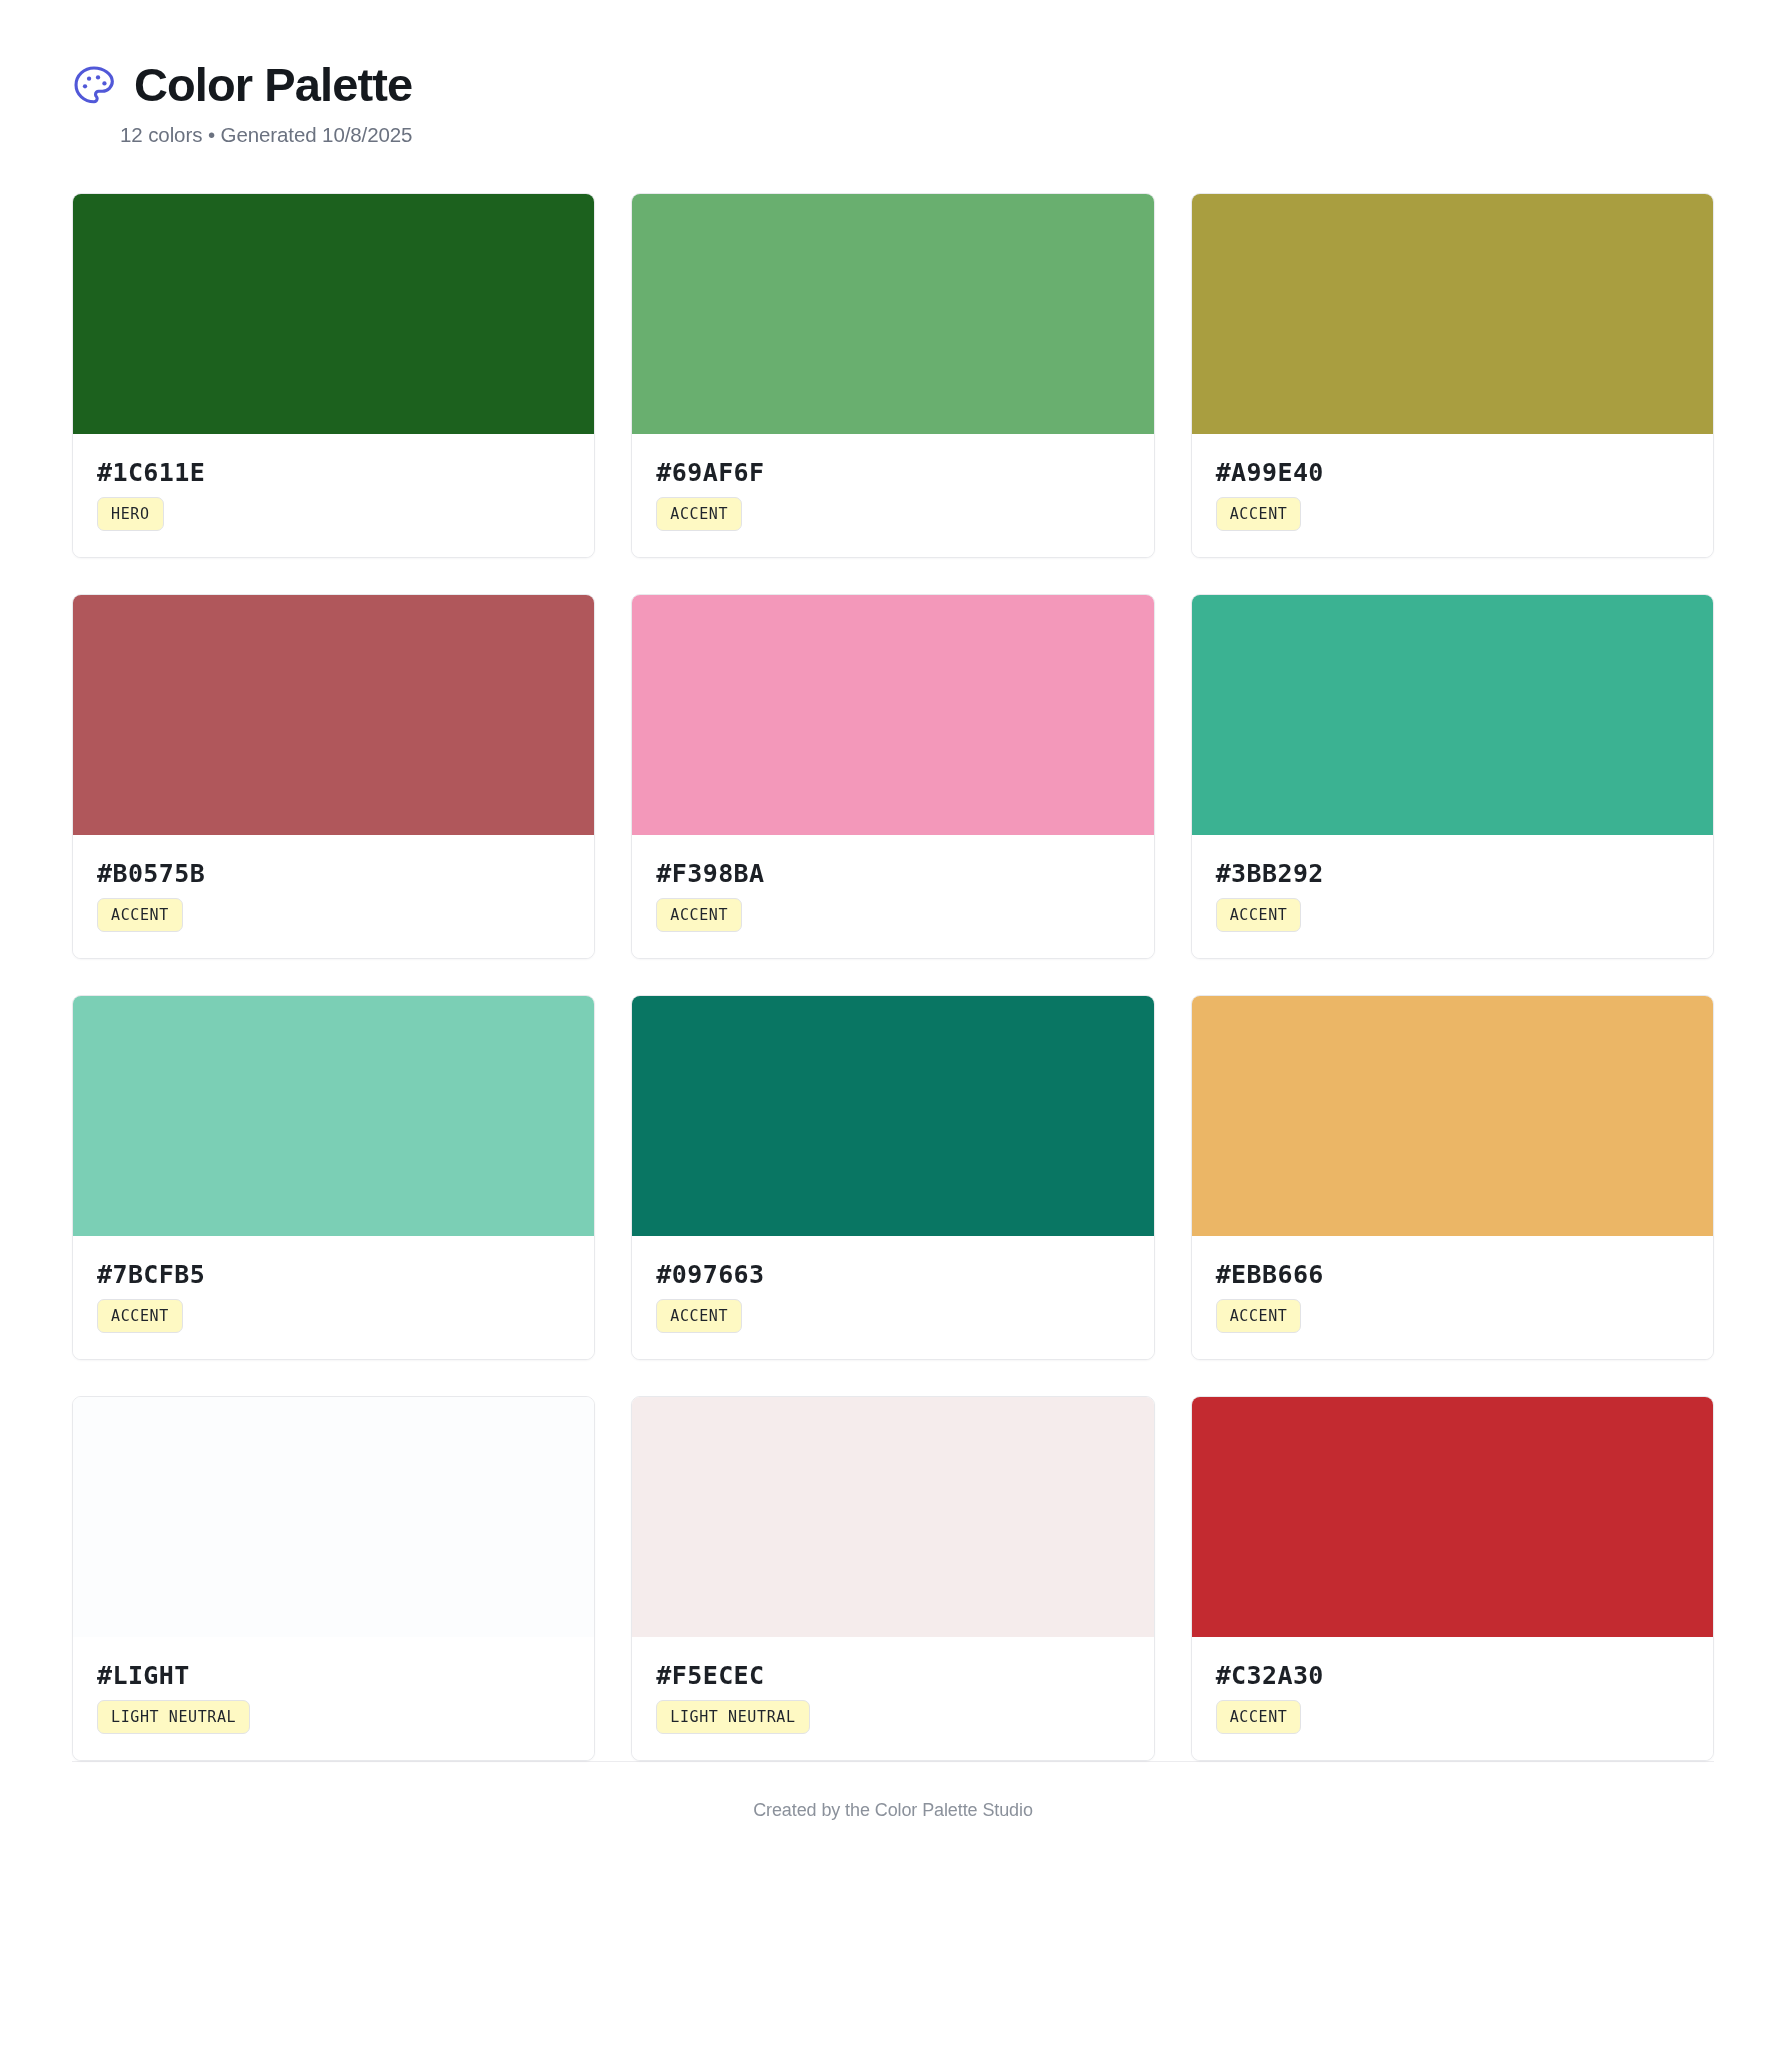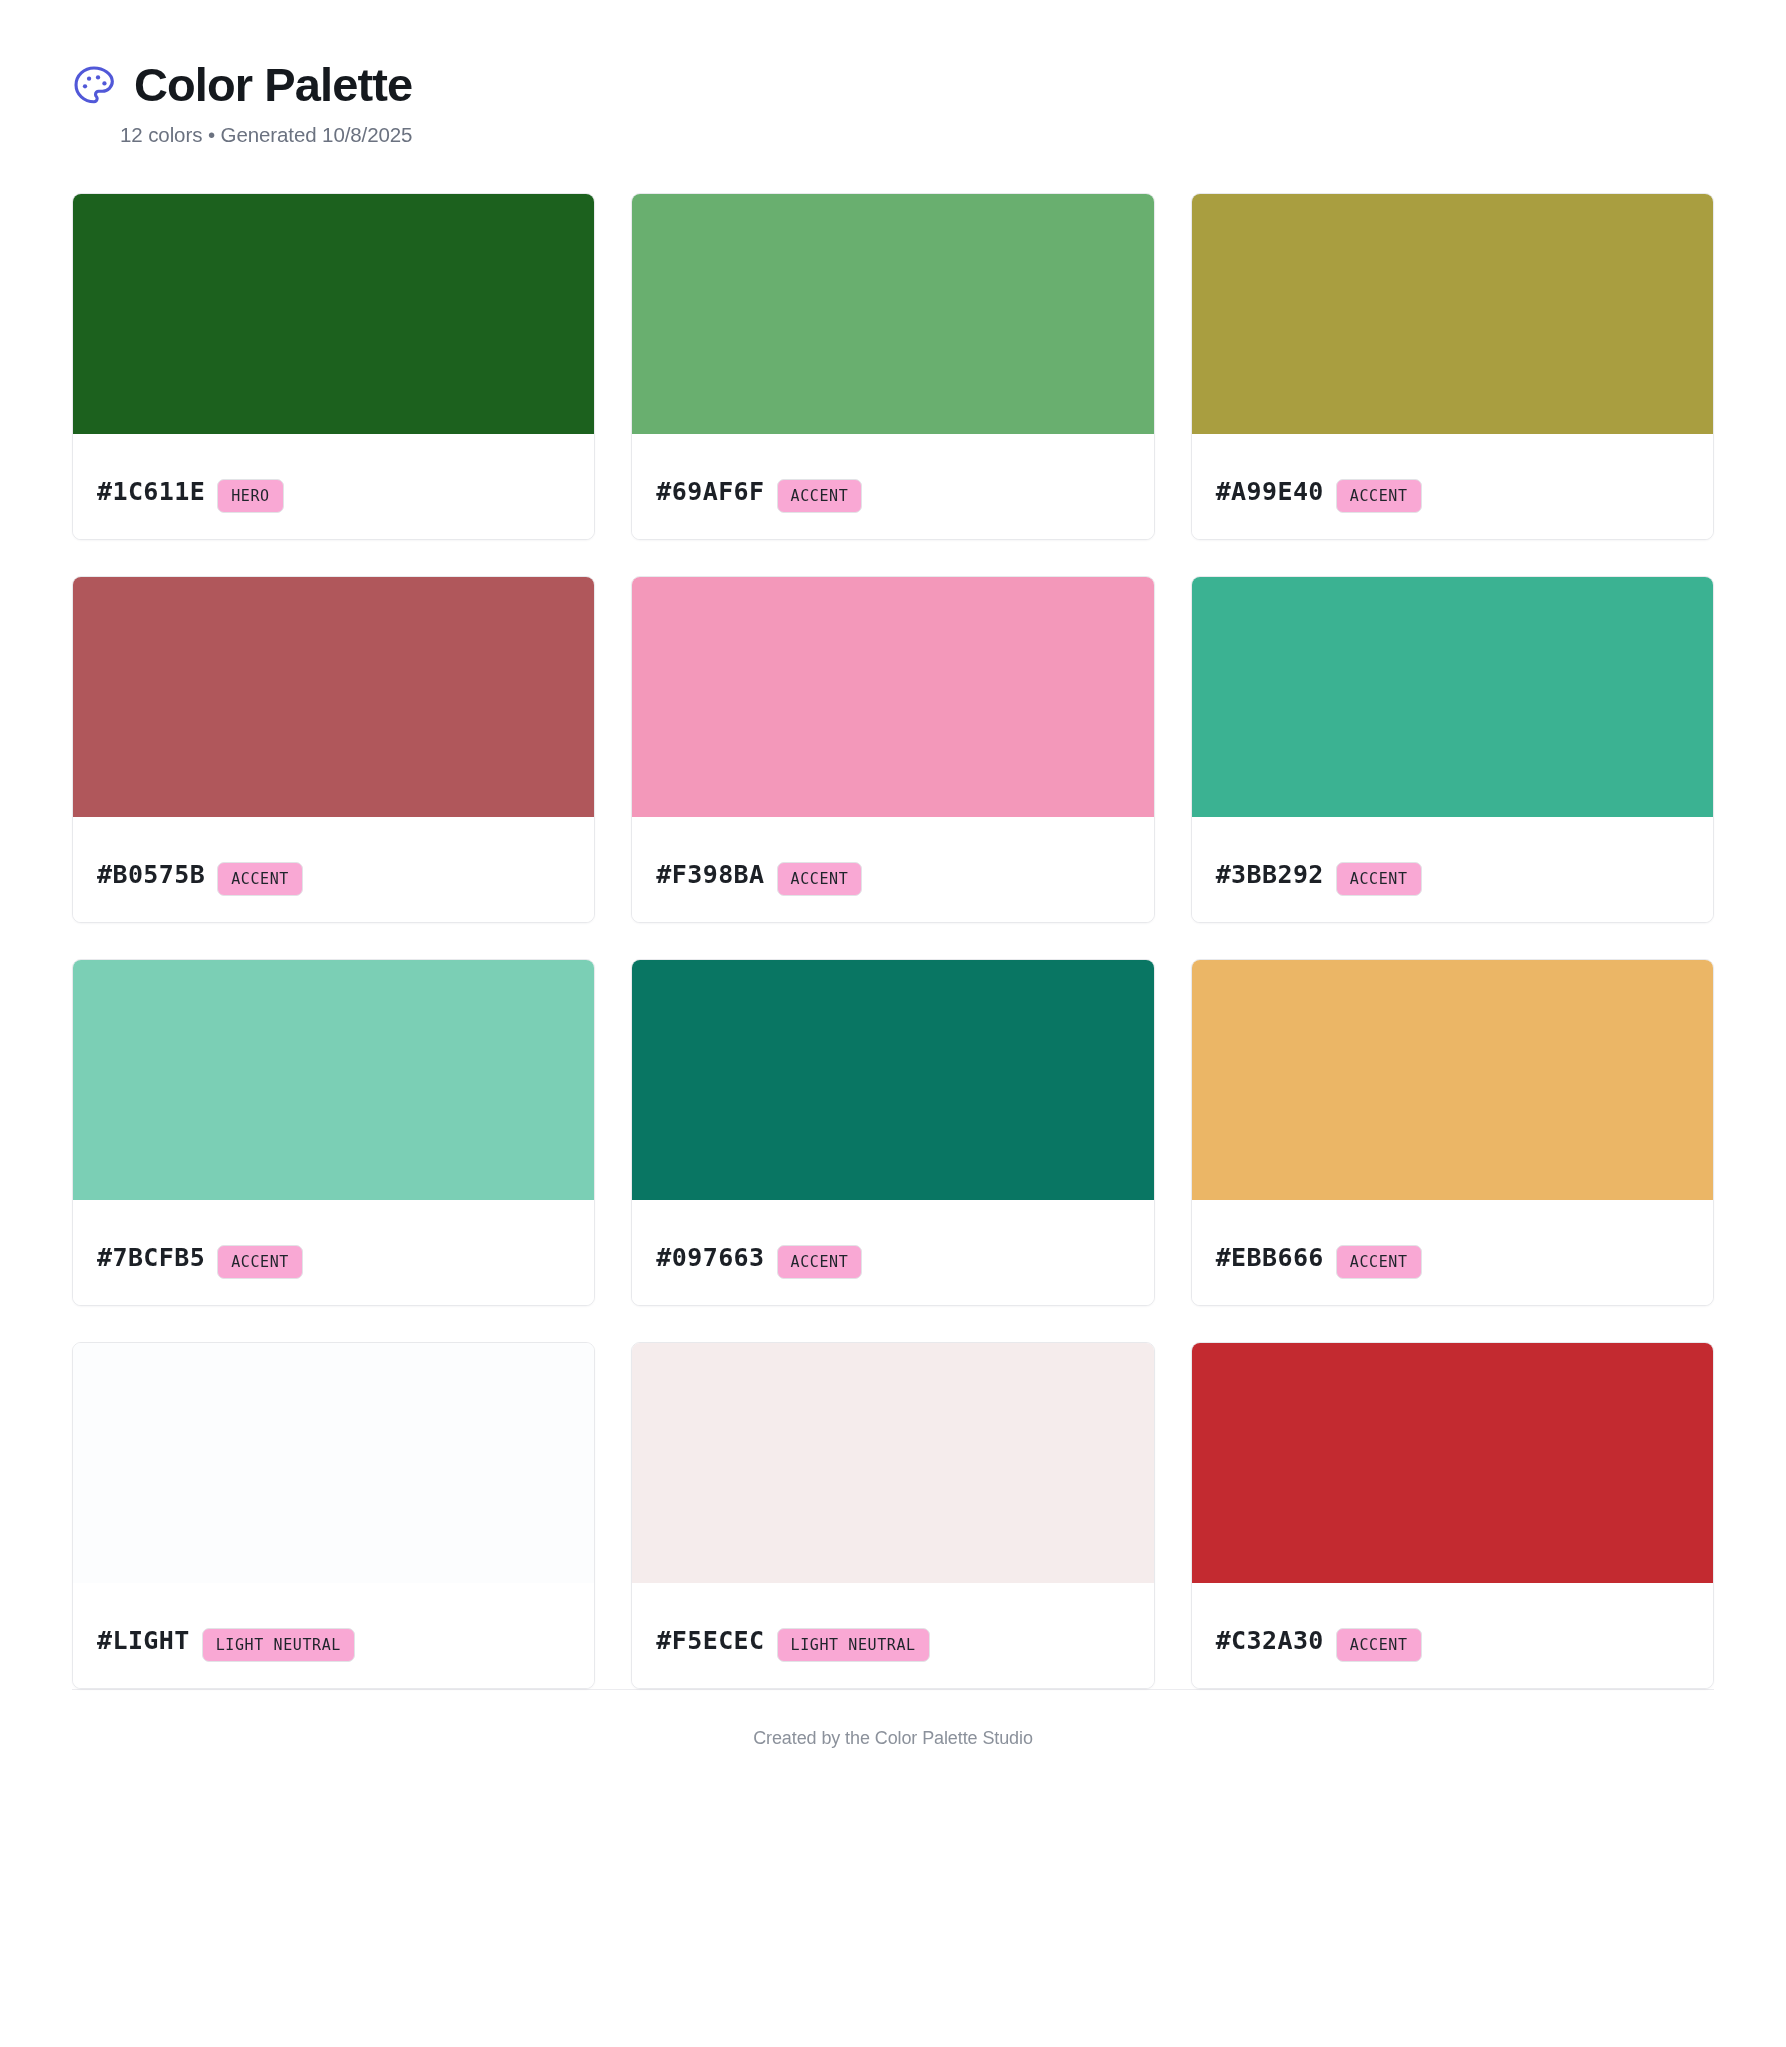--- a/index.html
+++ b/index.html
@@ -79,43 +79,42 @@
 
   .swatch {
     width: 100%;
     height: 240px;
     display: block;
   }
 
   .card-body {
     padding: 26px 24px 26px 24px;
     display: flex;
-    flex-direction: row;
+    flex-direction: column;
     gap: 12px;
     align-items: flex-start;
     background: #ffffff;
-    margin-top: 19px;
   }
 
   .hex {
     font-family: "DejaVu Sans Mono", "Liberation Mono", monospace;
     font-size: 25px;
     font-weight: 700;
     letter-spacing: 0.4px;
     color: #1c2026;
     line-height: 1;
   }
 
   .badge {
     display: inline-block;
     font-size: 15px;
     font-family: "DejaVu Sans Mono", "Liberation Mono", monospace;
     letter-spacing: 0.6px;
     color: #1f242b;
-    background: #f9a8d4;
+    background: #fef9c3;
     border: 1px solid #e2e3e6;
     border-radius: 7px;
     padding: 9px 13px 8px 13px;
     line-height: 1;
     white-space: nowrap;
   }
 
   
   .footer {
     border-top: 1px solid #ececef;

